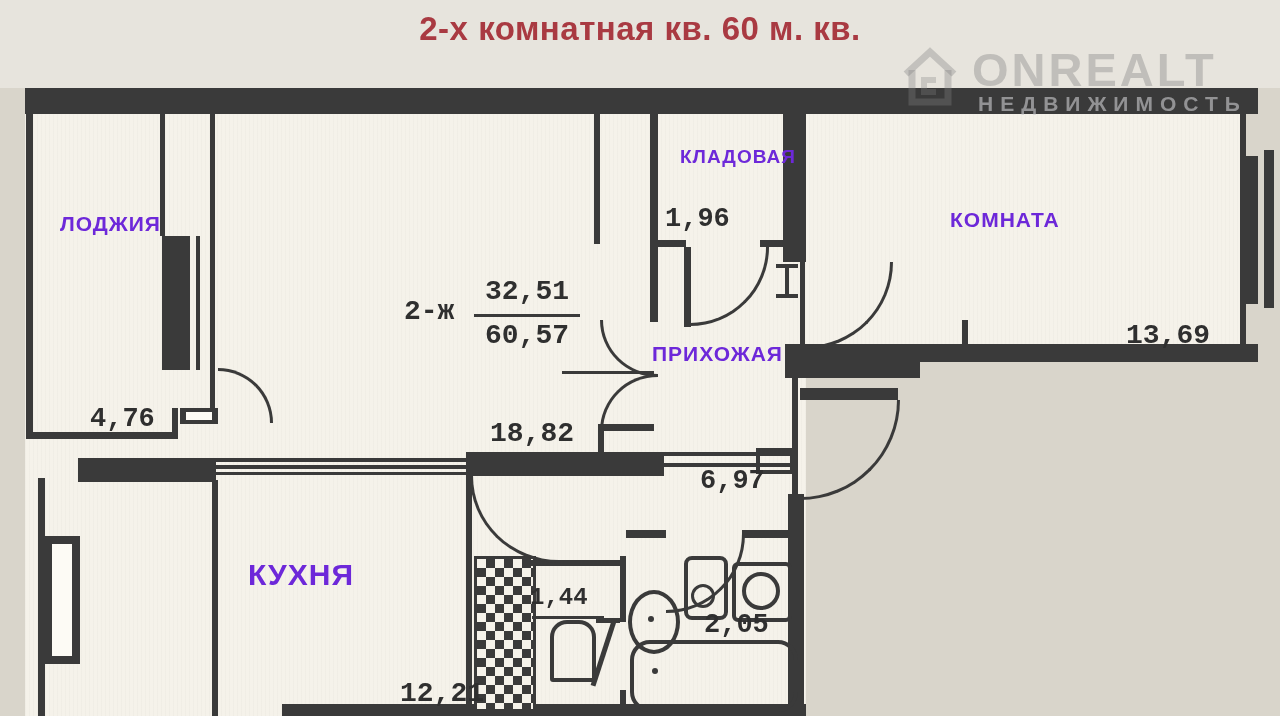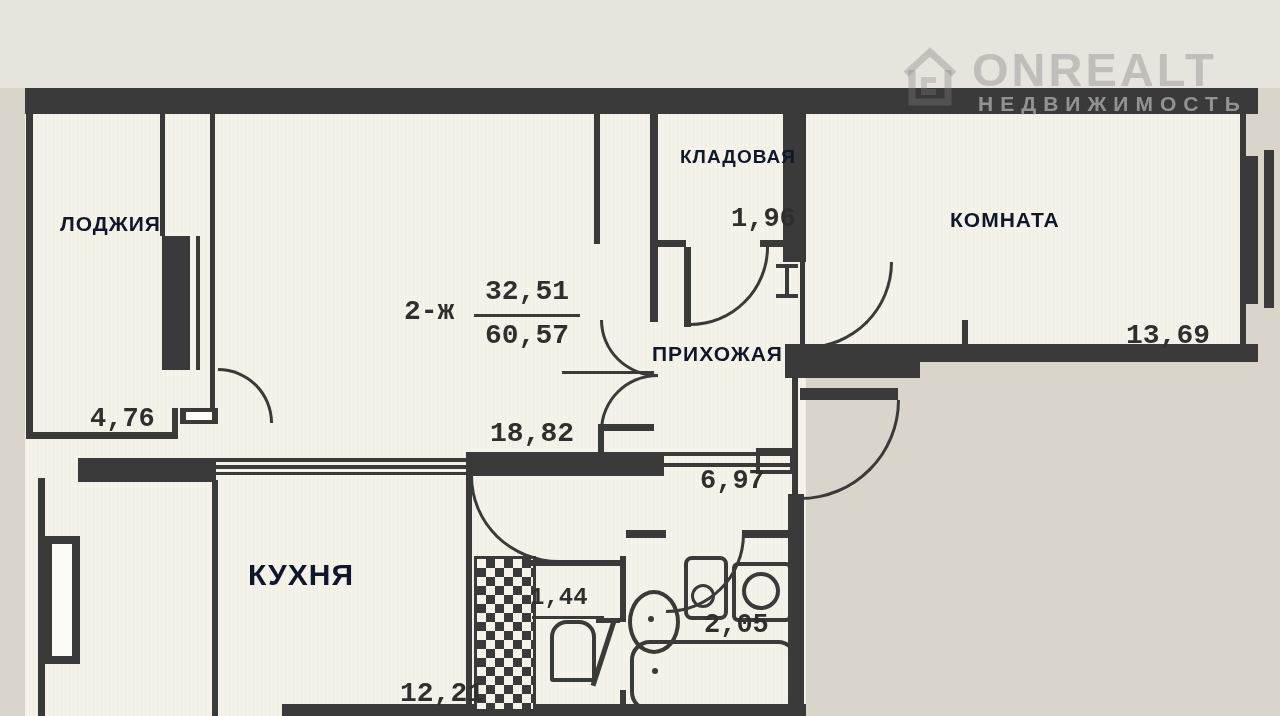--- a/index.html
+++ b/index.html
@@ -9,21 +9,21 @@
   }
   .abs{position:absolute;}
   .floor{position:absolute;background:#f5f2ea;
     background-image:repeating-linear-gradient(90deg,rgba(0,0,0,0.02) 0 1px,transparent 1px 4px);}
   .band{position:absolute;background:#e7e4dd;}
   .w{position:absolute;background:#3a3a3a;}
   .wt{position:absolute;background:#fdfbf5;}
   .arc{position:absolute;border:0 solid #3a3a3a;background:transparent;}
   .fixt{position:absolute;border:4px solid #3a3a3a;background:transparent;}
   .dot{position:absolute;background:#3a3a3a;border-radius:50%;}
-  .rlabel{position:absolute;color:#0f172a;font-weight:bold;letter-spacing:1px;white-space:nowrap;}
+  .rlabel{position:absolute;color:#6d28d9;font-weight:bold;letter-spacing:1px;white-space:nowrap;}
   .num{position:absolute;color:#2f2f2f;font-family:"Liberation Mono","DejaVu Sans Mono",monospace;
        font-weight:bold;white-space:nowrap;}
   .title{
     position:absolute;left:320px;top:10px;width:640px;height:42px;text-align:center;
     font-size:33px;font-weight:bold;color:#a93a42;letter-spacing:0.5px;white-space:nowrap;
   }
   .wm-brand{position:absolute;left:972px;top:42px;font-size:47px;font-weight:bold;
     letter-spacing:3px;color:rgba(128,128,130,0.38);z-index:40;white-space:nowrap;}
   .wm-sub{position:absolute;left:978px;top:92px;font-size:21px;font-weight:bold;
     letter-spacing:7px;color:rgba(200,200,204,0.62);z-index:40;white-space:nowrap;}
@@ -37,20 +37,21 @@
 </style>
 </head>
 <body>
 
 <div id="stage">
 
   <div class="band" style="left:0;top:0;width:1280px;height:88px;"></div>
   <div class="floor" style="left:25px;top:88px;width:1221px;height:258px;"></div>
   <div class="floor" style="left:25px;top:346px;width:781px;height:370px;"></div>
 
+  <div class="title">2-х комнатная кв. 60 м. кв.</div>
 
   <i class="w" style="left:25px;top:88px;width:1233px;height:26px;"></i>
   <i class="w" style="left:26px;top:114px;width:7px;height:324px;"></i>
   <i class="w" style="left:26px;top:432px;width:152px;height:7px;"></i>
   <i class="w" style="left:172px;top:408px;width:6px;height:30px;"></i>
   <i class="w" style="left:180px;top:408px;width:38px;height:16px;"></i>
   <i class="wt" style="left:186px;top:412px;width:26px;height:8px;"></i>
   <i class="w" style="left:160px;top:114px;width:5px;height:122px;"></i>
   <i class="w" style="left:210px;top:114px;width:5px;height:298px;"></i>
   <i class="w" style="left:162px;top:236px;width:28px;height:134px;"></i>
@@ -125,21 +126,21 @@
   <div class="num" style="left:90px;top:404px;font-size:27px;">4,76</div>
 
   <div class="num" style="left:490px;top:418px;font-size:28px;">18,82</div>
 
   <div class="num" style="left:404px;top:296px;font-size:28px;">2-ж</div>
   <div class="frac-num" style="left:472px;top:276px;">32,51</div>
   <i class="w" style="left:474px;top:314px;width:106px;height:3px;"></i>
   <div class="frac-den" style="left:472px;top:320px;">60,57</div>
 
   <div class="rlabel" style="left:680px;top:146px;font-size:19px;">КЛАДОВАЯ</div>
-  <div class="num" style="left:731px;top:204px;font-size:27px;">1,96</div>
+  <div class="num" style="left:665px;top:204px;font-size:27px;">1,96</div>
 
   <div class="rlabel" style="left:950px;top:208px;font-size:21px;">КОМНАТА</div>
   <div class="num" style="left:1126px;top:320px;font-size:28px;">13,69</div>
 
   <div class="rlabel" style="left:652px;top:342px;font-size:21px;">ПРИХОЖАЯ</div>
   <div class="num" style="left:700px;top:466px;font-size:27px;">6,97</div>
 
   <div class="rlabel" style="left:248px;top:558px;font-size:30px;">КУХНЯ</div>
   <div class="num" style="left:372px;top:678px;font-size:28px;margin-left:28px;">12,21</div>
 

